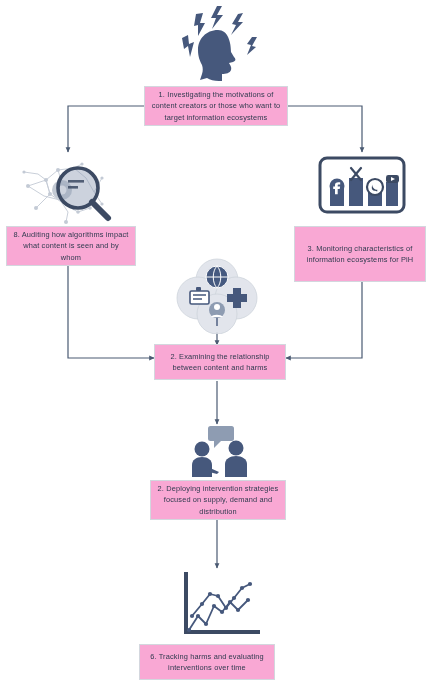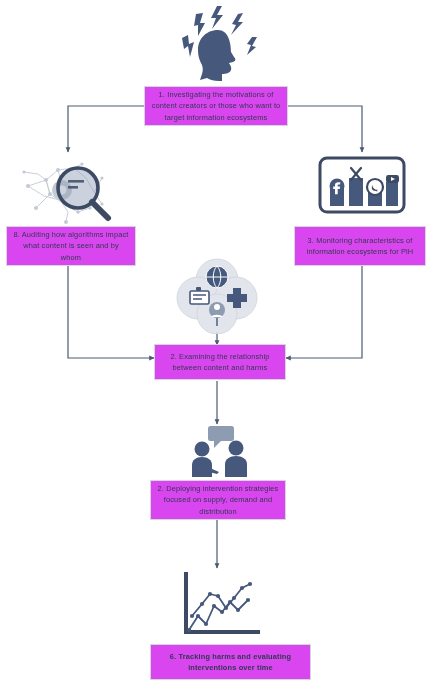--- a/index.html
+++ b/index.html
@@ -17,21 +17,21 @@
   }
   #canvas {
     position: absolute;
     left: 0; top: 0;
     width: 431px;
     height: 685px;
   }
   .flow-box {
     position: absolute;
     box-sizing: border-box;
-    background: #d946ef;
+    background: #f9a8d4;
     border: 1px solid #d3d7de;
     display: flex;
     align-items: center;
     justify-content: center;
     text-align: center;
     font-size: 7.4px;
     line-height: 1.5;
     color: #2e3a4e;
     padding: 4px 6px;
     letter-spacing: 0.02em;
@@ -174,21 +174,21 @@
       <path d="M43 12 L33 24"></path>
     </g>
 
     <circle cx="57" cy="31" r="8" fill="#ffffff" stroke="#3c4a63" stroke-width="2.2"></circle>
     <path d="M54.2 28.4 c0 3 2.4 5.4 5.2 5.4 l-0.2 1.8 -2 -0.9 c-2 0.4 -3.8 -1.4 -3.4 -3.4 z" fill="#3c4a63"></path>
 
     <rect x="68" y="19" width="13" height="8" rx="2.4" ry="2.4" fill="#3c4a63"></rect>
     <path d="M73 21 L77 23 L73 25 z" fill="#ffffff"></path>
   </svg>
 
-  <div class="flow-box" style="left:294px; top:226px; width:132px; height:40px;">
+  <div class="flow-box" style="left:294px; top:226px; width:132px; height:56px;">
     <span>3. Monitoring characteristics of information ecosystems for PiH</span>
   </div>
 
   <svg class="illus" style="left:176px; top:258px;" width="82" height="76" viewBox="0 0 82 76">
     <g fill="#dfe3ea" stroke="#c9cfd8" stroke-width="0.8" opacity="0.9">
       <circle cx="41" cy="22" r="21"></circle>
       <circle cx="22" cy="40" r="21"></circle>
       <circle cx="60" cy="40" r="21"></circle>
       <circle cx="41" cy="56" r="20"></circle>
     </g>
@@ -268,17 +268,17 @@
       <circle cx="24" cy="32" r="2.1"></circle>
       <circle cx="32" cy="22" r="2.1"></circle>
       <circle cx="40" cy="24" r="2.1"></circle>
       <circle cx="48" cy="36" r="2.1"></circle>
       <circle cx="56" cy="26" r="2.1"></circle>
       <circle cx="64" cy="16" r="2.1"></circle>
       <circle cx="72" cy="12" r="2.1"></circle>
     </g>
   </svg>
 
-  <div class="flow-box" style="left:150px; top:644px; width:161px; height:36px;font-weight:bold;">
+  <div class="flow-box" style="left:139px; top:644px; width:136px; height:36px;">
     <span>6. Tracking harms and evaluating interventions over time</span>
   </div>
 
 </div>
 
 </body></html>

